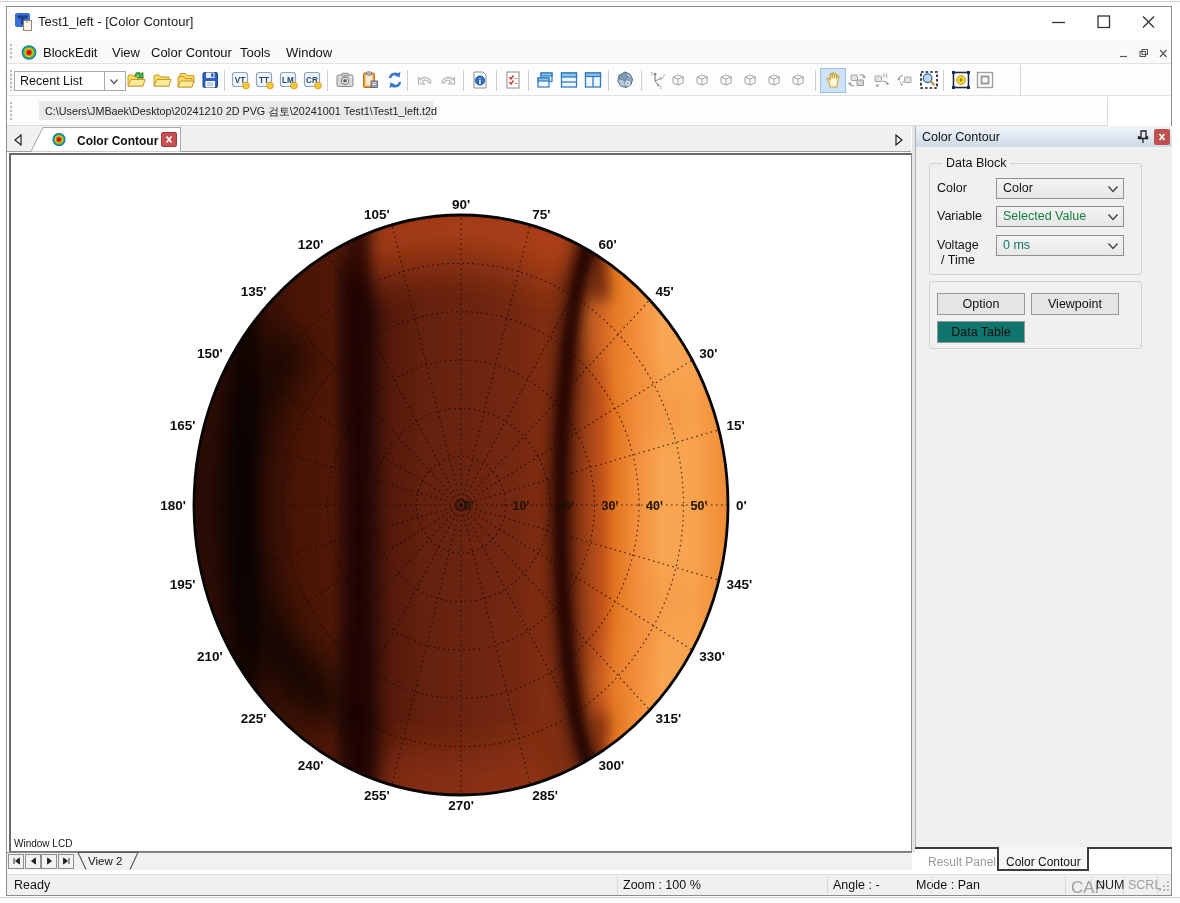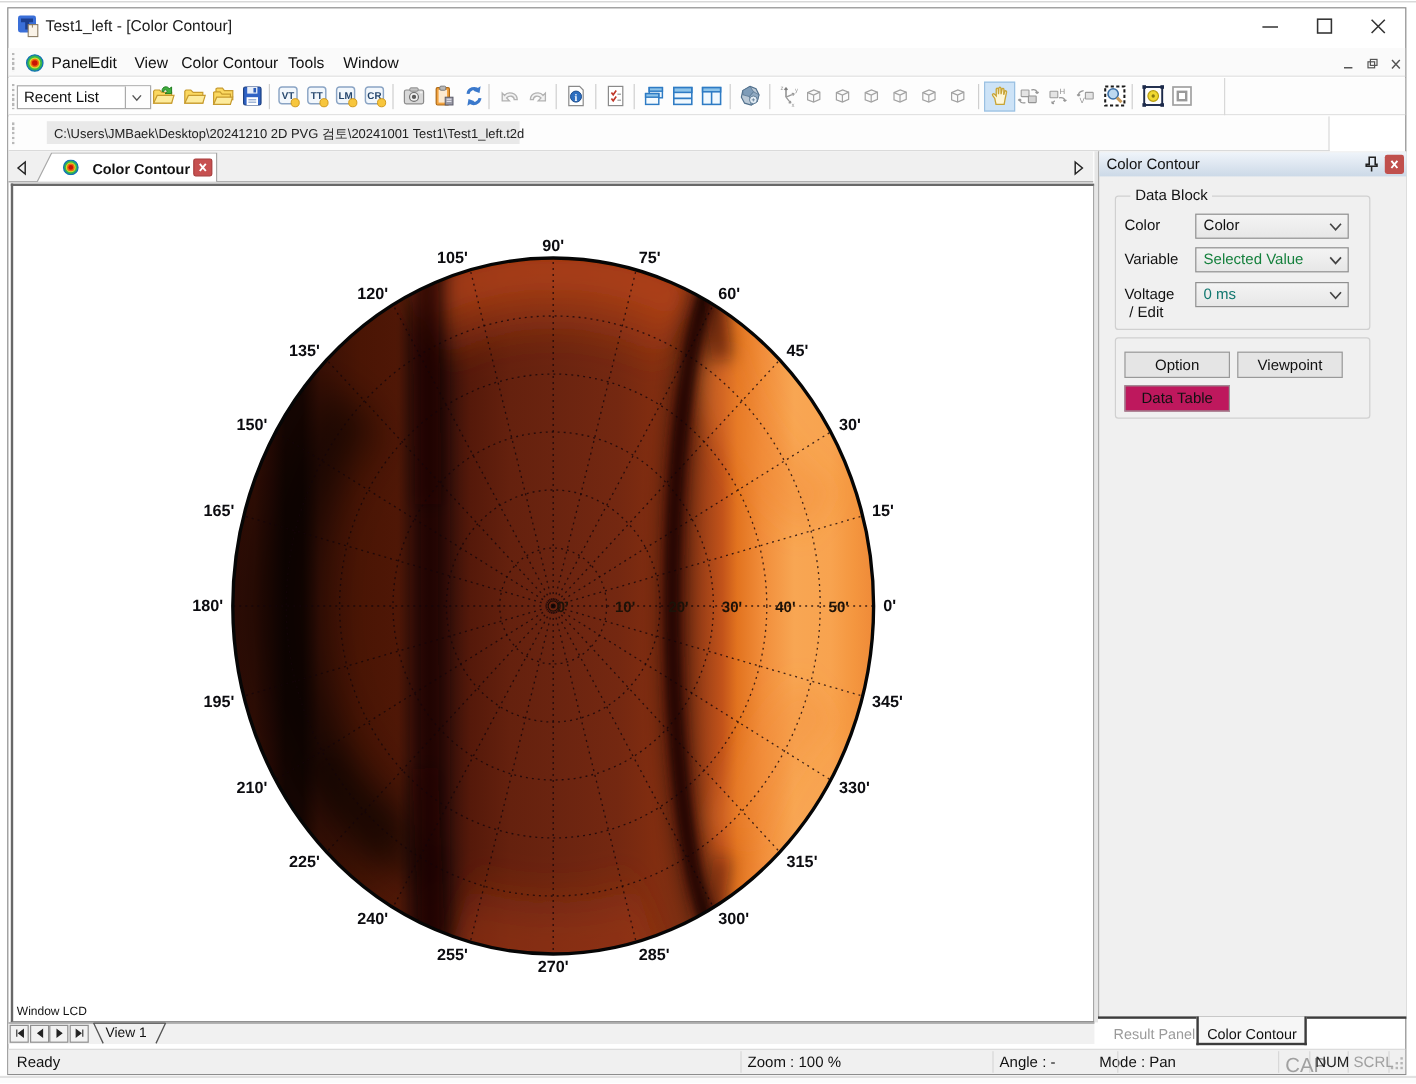--- a/index.html
+++ b/index.html
@@ -18,21 +18,21 @@
     <path d="M97 4.5 L108 15.5 M108 4.5 L97 15.5" stroke="#333" stroke-width="1.3"></path>
   </svg>
 <div class="abs" style="left:7px;top:40px;width:1164px;height:24px;background:#fafafa;border-bottom:1px solid #e2e2e2"></div>
 <div style="position:absolute;left:10px;top:44px;width:2px;height:16px;background:repeating-linear-gradient(to bottom,#b8b8b8 0 2px,#f5f5f5 2px 4px)"></div>
 <svg class="abs" style="left:21px;top:45px" width="16" height="15" viewBox="0 0 16 15">
     <circle cx="8" cy="7.5" r="6.8" fill="#35b54c" stroke="#1273b5" stroke-width="1.1"></circle>
     <circle cx="8" cy="7.5" r="4.6" fill="#d8e02c"></circle>
     <circle cx="8" cy="7.5" r="3.6" fill="#f06812"></circle>
     <circle cx="8" cy="7.5" r="2.3" fill="#c81504"></circle>
   </svg>
-<div class="abs" style="left:43px;top:45px;font-size:13px;color:#111">Panel</div>
+<div class="abs" style="left:43px;top:45px;font-size:13px;color:#111">Block</div>
 <div class="abs" style="left:75px;top:45px;font-size:13px;color:#111">Edit</div>
 <div class="abs" style="left:112px;top:45px;font-size:13px;color:#111">View</div>
 <div class="abs" style="left:151px;top:45px;font-size:13px;color:#111">Color Contour</div>
 <div class="abs" style="left:240px;top:45px;font-size:13px;color:#111">Tools</div>
 <div class="abs" style="left:286px;top:45px;font-size:13px;color:#111">Window</div>
 <svg class="abs" style="left:1118px;top:48px" width="56" height="12" viewBox="0 0 56 12">
     <line x1="2" y1="8.5" x2="9" y2="8.5" stroke="#555" stroke-width="1.2"></line>
     <rect x="22" y="3.5" width="5.5" height="5" fill="none" stroke="#555" stroke-width="1"></rect>
     <rect x="24" y="1.5" width="5.5" height="5" fill="none" stroke="#555" stroke-width="1"></rect>
     <path d="M42 2 L48.5 9 M48.5 2 L42 9" stroke="#555" stroke-width="1.2"></path>
@@ -426,21 +426,21 @@
 <div class="abs" style="left:57.5px;top:853.5px;width:16px;height:15px;background:#f2f2f2;border:1px solid #8f8f8f"></div>
 <svg class="abs" style="left:58.5px;top:854px" width="14" height="14" viewBox="0 0 14 14">
     <g fill="#222" stroke="#222" stroke-width="0.9">
       <path d="M10 4 L10 10 M4.5 4 L8.5 7 L4.5 10 Z"></path>
     </g>
   </svg>
 <svg class="abs" style="left:76px;top:852px" width="66" height="18" viewBox="0 0 66 18">
     <path d="M2 0.5 L10 17.5 M62 0.5 L54 17.5" stroke="#555" stroke-width="1.1" fill="none"></path>
     <line x1="2" y1="0.5" x2="62" y2="0.5" stroke="#555" stroke-width="1.1"></line>
   </svg>
-<div class="abs" style="left:88px;top:855px;font-size:11.5px;color:#111">View 1</div>
+<div class="abs" style="left:88px;top:855px;font-size:11.5px;color:#111">View 2</div>
 <div class="abs" style="left:912px;top:126px;width:3px;height:726px;background:#e6e6e6"></div>
 <div class="abs" style="left:915px;top:126px;width:257px;height:722px;background:#f0f0f0;border-left:1px solid #b0b0b0"></div>
 <div class="abs" style="left:916px;top:127px;width:256px;height:20px;background:linear-gradient(to bottom,#eff4fa,#ccd9e7)"></div>
 <div class="abs" style="left:922px;top:130px;font-size:12.5px;color:#111">Color Contour</div>
 <svg class="abs" style="left:1136px;top:129px" width="14" height="16" viewBox="0 0 14 16">
     <path d="M5 2 L10 2 L10 8 L11.5 8 L11.5 9.5 L2.5 9.5 L2.5 8 L5 8 Z M7 9.5 L7 14" fill="none" stroke="#222" stroke-width="1.3"></path>
   </svg>
 <div class="abs" style="left:1154px;top:129px;width:16px;height:16px;background:#c0504d;border-radius:2px"></div>
 <svg class="abs" style="left:1154px;top:129px" width="16" height="16" viewBox="0 0 16 16">
     <path d="M5.5 5 L10.5 11 M10.5 5 L5.5 11" stroke="#fff" stroke-width="1.6"></path>
@@ -458,25 +458,25 @@
 <div class="abs" style="left:1003px;top:209px;font-size:12.5px;color:#15803d">Selected Value</div>
 <svg class="abs" style="left:1106px;top:213px" width="14" height="9" viewBox="0 0 14 9">
     <path d="M2.5 1.5 L7 6.5 L11.5 1.5" fill="none" stroke="#444" stroke-width="1.4"></path>
   </svg>
 <div class="abs" style="left:937px;top:238px;font-size:12.5px;color:#111">Voltage</div>
 <div class="abs" style="left:996px;top:235px;width:128px;height:21px;background:linear-gradient(to bottom,#f4f4f4,#e7e7e7);border:1px solid #8f8f8f"></div>
 <div class="abs" style="left:1003px;top:238px;font-size:12.5px;color:#0f766e">0 ms</div>
 <svg class="abs" style="left:1106px;top:242px" width="14" height="9" viewBox="0 0 14 9">
     <path d="M2.5 1.5 L7 6.5 L11.5 1.5" fill="none" stroke="#444" stroke-width="1.4"></path>
   </svg>
-<div class="abs" style="left:941px;top:253px;font-size:12.5px;color:#111">/ Edit</div>
+<div class="abs" style="left:941px;top:253px;font-size:12.5px;color:#111">/ Time</div>
 <div class="abs" style="left:929px;top:281px;width:213px;height:68px;border:1px solid #d0d0d0;border-radius:3px"></div>
 <div class="abs" style="left:937px;top:293px;width:88px;height:22px;background:#e5e5e5;border:1px solid #999;display:flex;align-items:center;justify-content:center;font-size:12.5px;color:#111">Option</div>
 <div class="abs" style="left:1031px;top:293px;width:88px;height:22px;background:#e5e5e5;border:1px solid #999;display:flex;align-items:center;justify-content:center;font-size:12.5px;color:#111">Viewpoint</div>
-<div class="abs" style="left:937px;top:321px;width:88px;height:22px;background:#be185d;border:1px solid #999;display:flex;align-items:center;justify-content:center;font-size:12.5px;color:#111">Data Table</div>
+<div class="abs" style="left:937px;top:321px;width:88px;height:22px;background:#0f766e;border:1px solid #999;display:flex;align-items:center;justify-content:center;font-size:12.5px;color:#111">Data Table</div>
 <div class="abs" style="left:915px;top:847px;width:257px;height:2px;background:#3c3c3c"></div>
 <div class="abs" style="left:997px;top:847px;width:92px;height:24px;background:#f6f6f6;border-left:2px solid #3c3c3c;border-right:2px solid #3c3c3c;border-bottom:2px solid #3c3c3c"></div>
 <div class="abs" style="left:928px;top:855px;font-size:12px;color:#9a9a9a">Result Panel</div>
 <div class="abs" style="left:1006px;top:855px;font-size:12px;color:#111">Color Contour</div>
 <div class="abs" style="left:7px;top:874px;width:1164px;height:21px;background:#f0f0f0;border-top:1px solid #dcdcdc"></div>
 <div class="abs" style="left:7px;top:895px;width:1164px;height:1px;background:#8d8d8d"></div>
 <div class="abs" style="left:0px;top:896px;width:1180px;height:7px;background:#fbfbfb"></div>
 <div class="abs" style="left:0px;top:897px;width:1180px;height:1px;background:#cfcfcf"></div>
 <div class="abs" style="left:0px;top:1px;width:1180px;height:1px;background:#cfcfcf"></div>
 <div class="abs" style="left:14px;top:878px;font-size:12.5px;color:#111">Ready</div>

